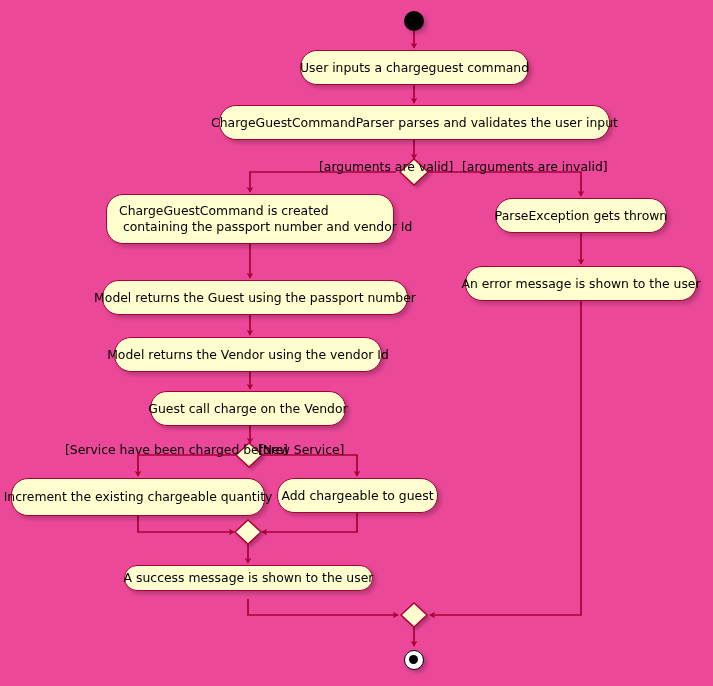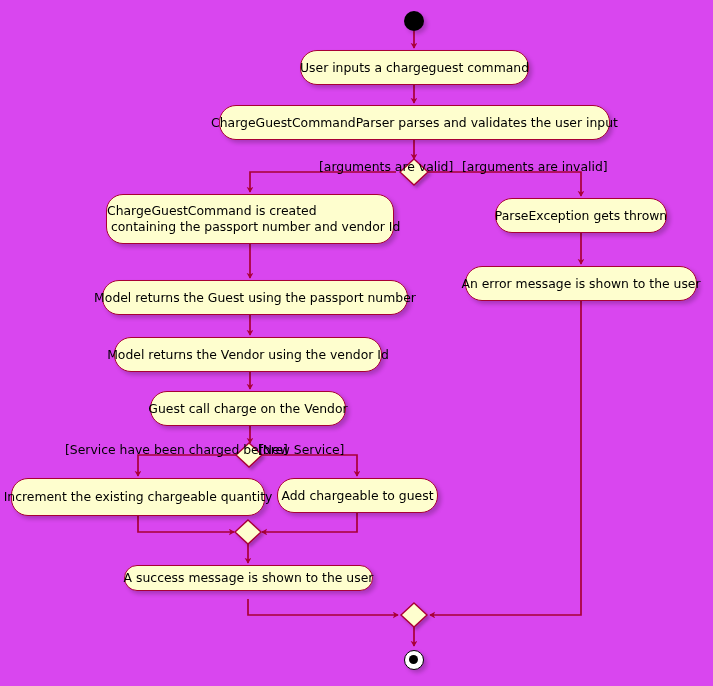--- a/index.html
+++ b/index.html
@@ -4,21 +4,21 @@
 <style>
   html, body {
     margin: 0;
     padding: 0;
     background: #FFFFFF;
   }
   #diagram-root {
     position: relative;
     width: 713px;
     height: 686px;
-    background: #d946ef;
+    background: #ec4899;
     font-family: "DejaVu Sans", sans-serif;
     overflow: hidden;
   }
   #edge-layer {
     position: absolute;
     left: 0;
     top: 0;
     width: 713px;
     height: 686px;
     pointer-events: none;
@@ -35,21 +35,21 @@
     display: flex;
     align-items: center;
     justify-content: center;
     text-align: center;
     white-space: pre;
     box-shadow: 3px 3px 4px rgba(0,0,0,0.22);
   }
   .node.multiline {
     text-align: center;
     justify-content: flex-start;
-    padding-left: 0;
+    padding-left: 12px;
   }
   .edge-label {
     position: absolute;
     font-size: 12.4px;
     line-height: 14px;
     color: #000000;
     white-space: pre;
   }
   .start-node {
     position: absolute;

